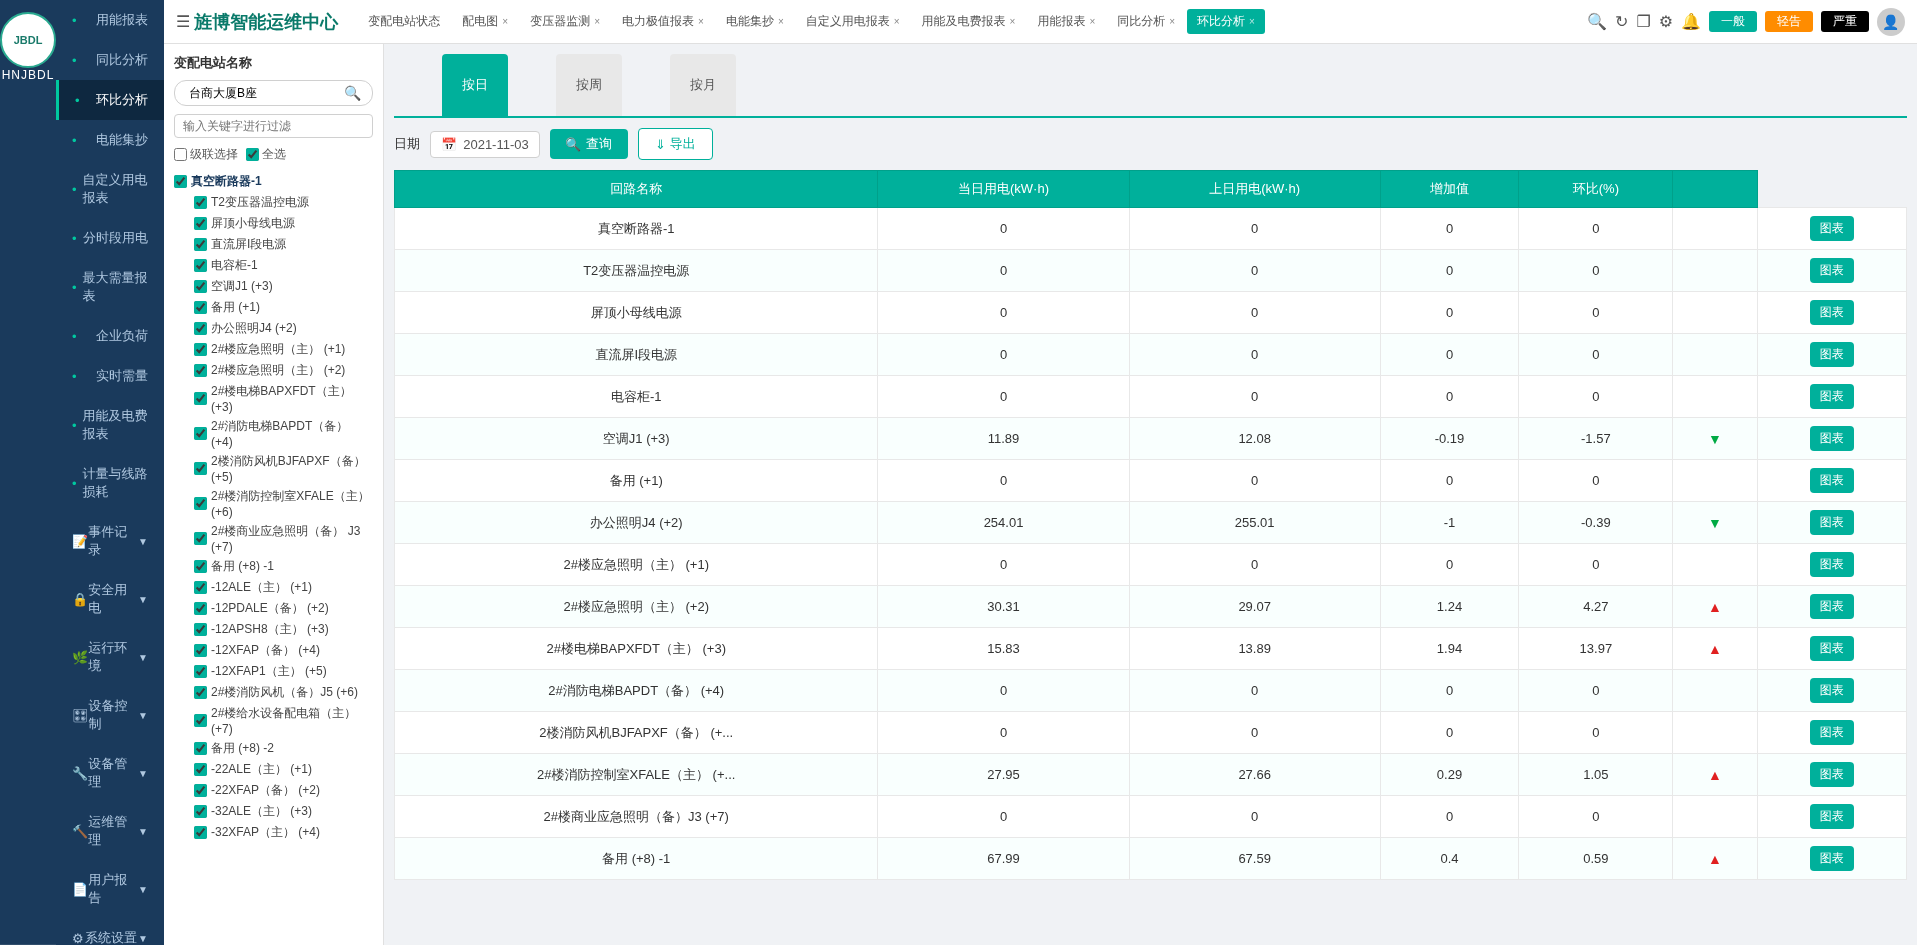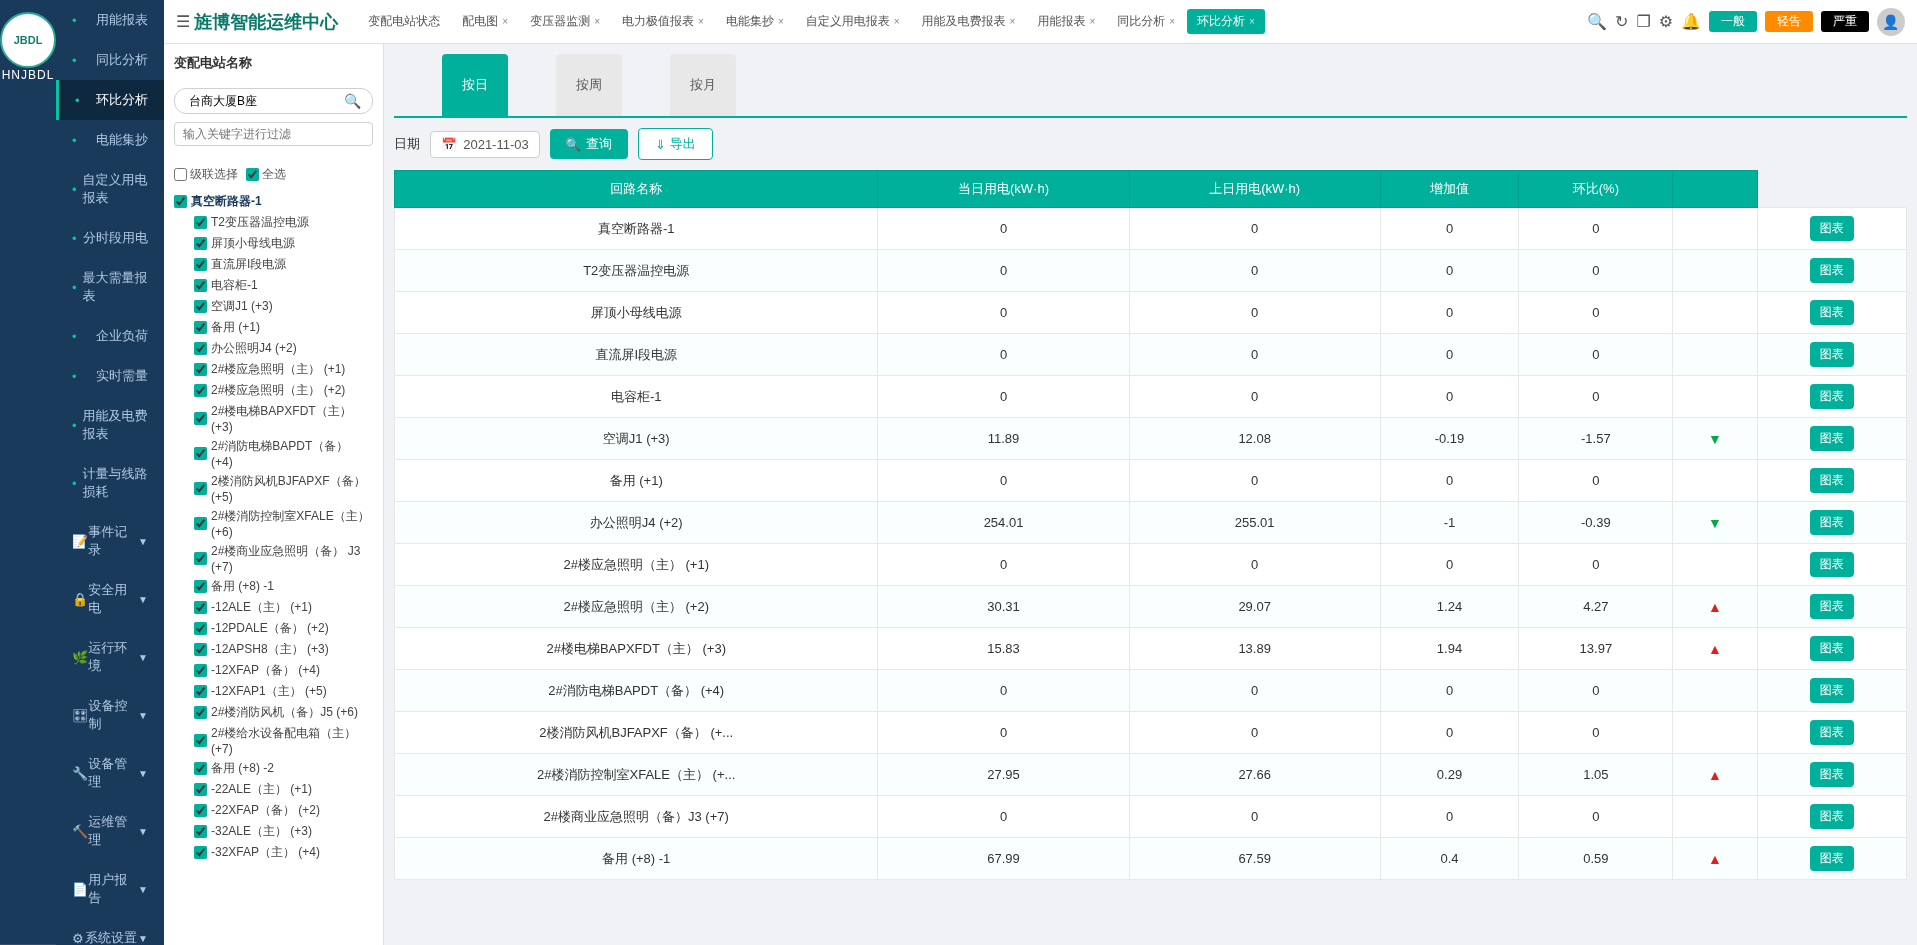--- a/index.html
+++ b/index.html
@@ -34,25 +34,25 @@
     .badge-orange { background: #ff8c00; }
     .badge-red { background: #000000; }
     .avatar-icon { width: 28px; height: 28px; border-radius: 50%; background: #ccc; display: flex; align-items: center; justify-content: center; font-size: 14px; }
 
     
     .content-area { display: flex; flex: 1; overflow: hidden; }
 
     
     .left-panel { width: 220px; background: #fff; border-right: 1px solid #e0e0e0; display: flex; flex-direction: column; padding: 10px; overflow-y: auto; flex-shrink: 0; }
     .left-panel-title { font-size: 13px; color: #333; font-weight: bold; margin-bottom: 8px; }
-    .search-box { display: flex; align-items: center; border: 1px solid #d0d0d0; border-radius: 12px; padding: 4px 14px; margin-bottom: 8px; margin-top: 8px; }
+    .search-box { display: flex; align-items: center; border: 1px solid #d0d0d0; border-radius: 12px; padding: 4px 14px; margin-bottom: 8px; }
     .search-box input { border: none; outline: none; font-size: 12px; flex: 1; }
     .search-box .search-icon { color: #aaa; font-size: 14px; cursor: pointer; }
     .filter-input { width: 100%; border: 1px solid #d0d0d0; border-radius: 4px; padding: 4px 8px; font-size: 12px; outline: none; color: #15803d; margin-bottom: 8px; }
-    .select-row { display: flex; align-items: center; gap: 8px; margin-bottom: 8px; font-size: 12px; color: #555; margin-top: 12px; }
+    .select-row { display: flex; align-items: center; gap: 8px; margin-bottom: 8px; font-size: 12px; color: #555; }
     .checkbox-label { display: flex; align-items: center; gap: 3px; cursor: pointer; }
     .cb-blue { accent-color: #00b09b; }
     .tree-item { display: flex; align-items: center; gap: 4px; font-size: 12px; padding: 2px 0; cursor: pointer; }
     .tree-item input[type="checkbox"] { accent-color: #00b09b; }
     .tree-item.parent { font-weight: bold; color: #1a3a5c; }
     .tree-item.child { padding-left: 20px; color: #444; }
 
     
     .right-panel { flex: 1; display: flex; flex-direction: column; padding: 10px; overflow: hidden; }
 

